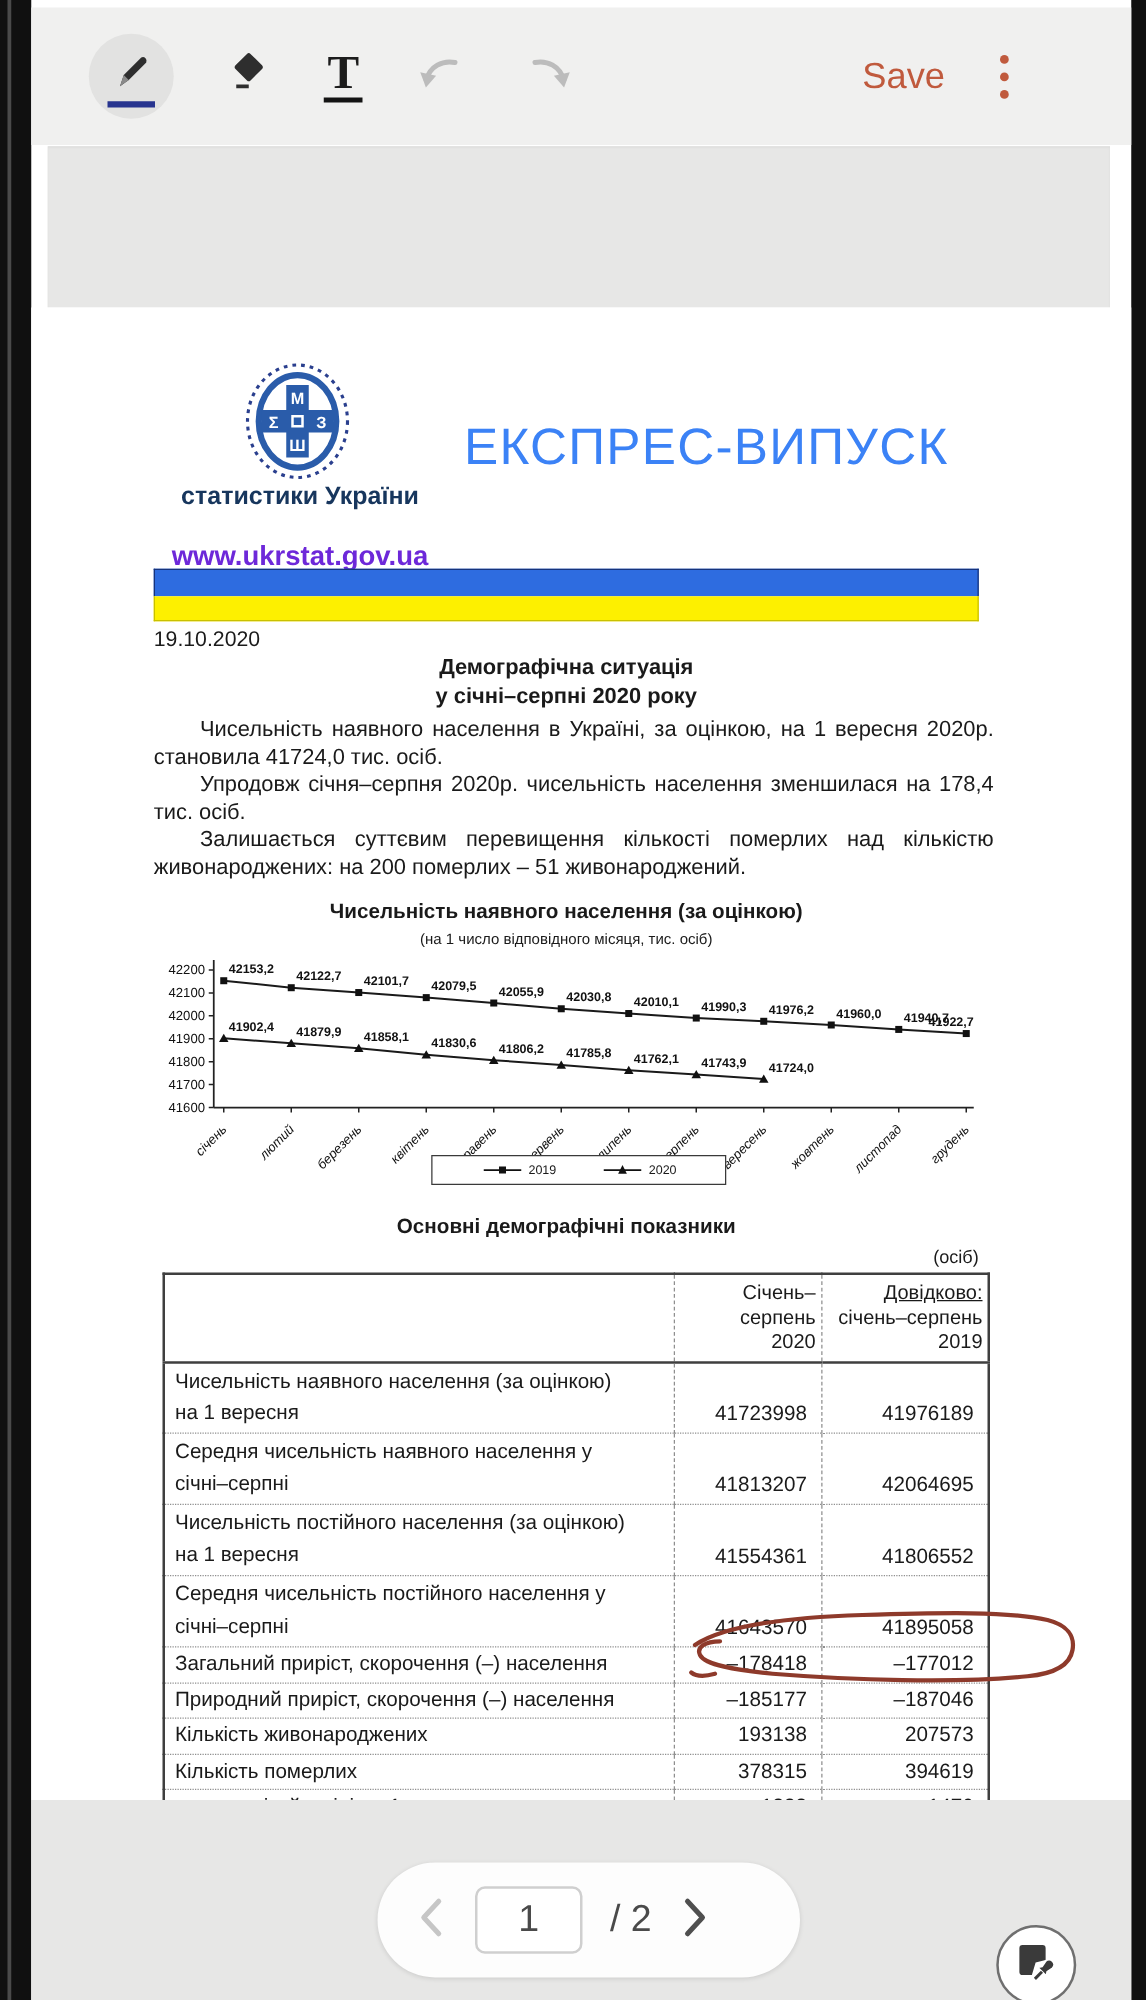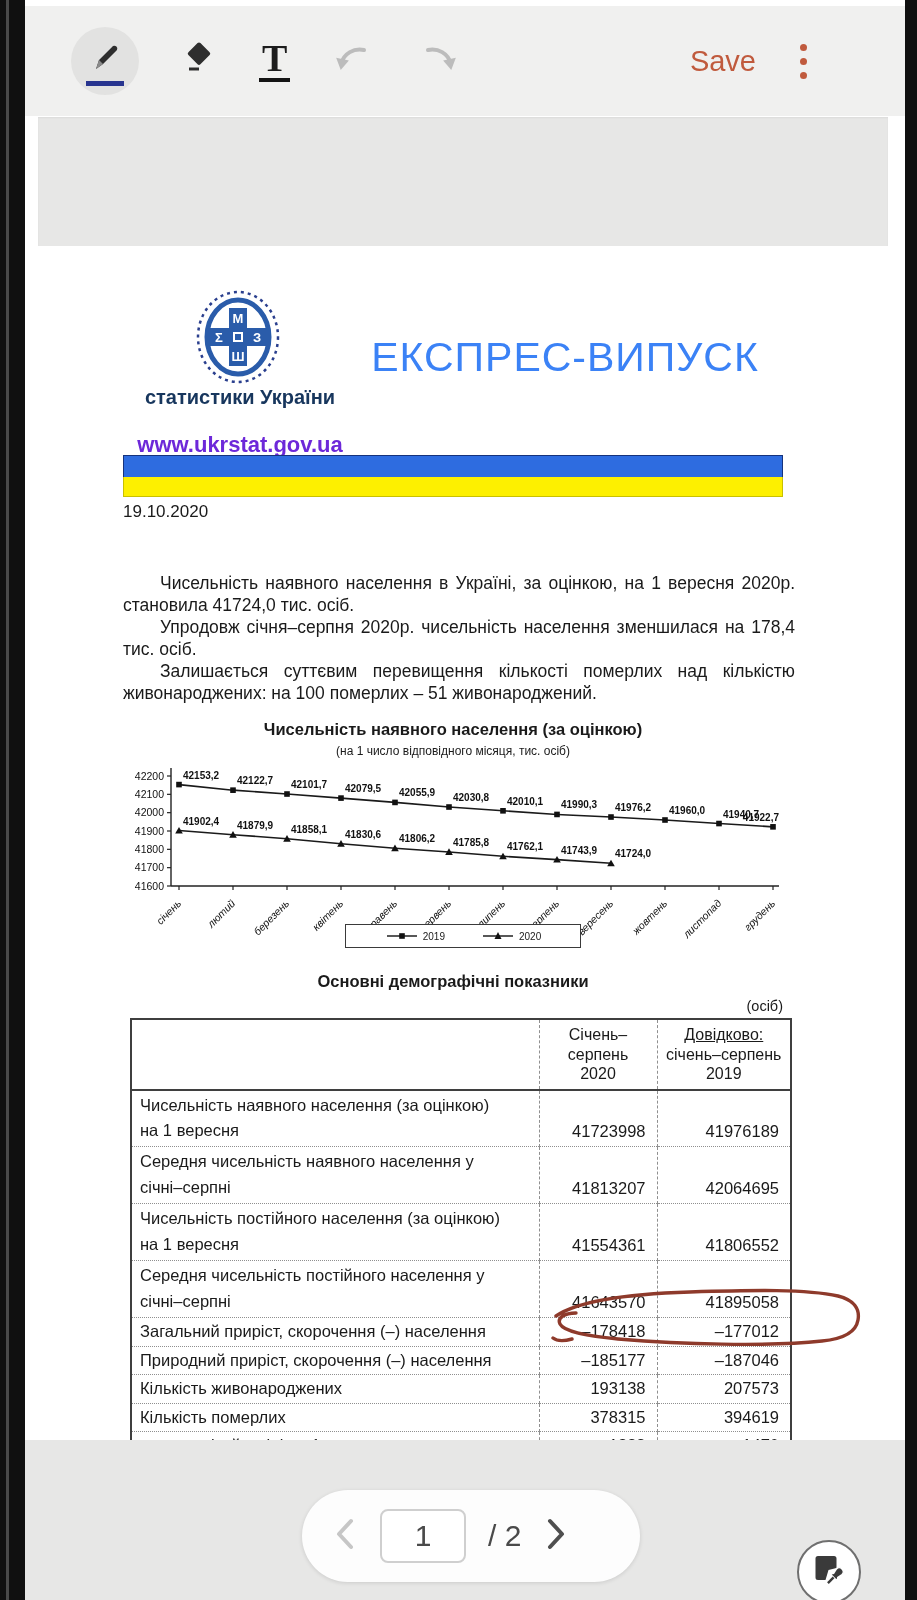--- a/index.html
+++ b/index.html
@@ -56,21 +56,21 @@
 
   
   #table-title { position:absolute; left:98px; top:726px; width:660px; text-align:center;
     font-weight:bold; font-size:16.5px; }
   #unit-note { position:absolute; left:98px; top:752px; width:660px; text-align:right; font-size:14.5px; }
   #demo-table { position:absolute; left:105px; top:772px; width:660px; border-collapse:collapse;
     table-layout:fixed; font-size:16.5px; border:2px solid #3f3f3f; }
   #demo-table col.c1 { width:408px; } #demo-table col.c2 { width:118px; } #demo-table col.c3 { width:134px; }
   #demo-table th { font-weight:normal; text-align:center; vertical-align:middle; font-size:16px;
     line-height:1.22; padding:5px 4px; border-bottom:2px solid #3f3f3f; }
-  #demo-table th + th, #demo-table td + td { border-left:1px dashed #8f8f8f; }
+  #demo-table th + th, #demo-table td + td { border-left:1px dashed #8f8f8f;text-align:right; }
   #demo-table tbody tr + tr td { border-top:1px dotted #8f8f8f; }
   #demo-table td { padding:1px 8px; line-height:1.55; }
   #demo-table td.num { text-align:right; vertical-align:bottom; padding-right:11px; }
   #demo-table tr.tall { height:57px; } #demo-table tr.short { height:27px; }
   #demo-table td.indent { padding-left:26px; }
   .u { text-decoration:underline;margin-top:36px; }
   #annotation-svg { position:absolute; left:515px; top:1034px; z-index:3; pointer-events:none; }
 
   
   #footer { position:absolute; left:0; top:1440px; width:880px; height:160px; background:#e7e7e6; }
@@ -154,24 +154,28 @@
     <div id="org-name">
         <div>статистики України</div>
     </div>
     <div id="website">www.ukrstat.gov.ua</div>
     <div id="masthead">ЕКСПРЕС-ВИПУСК</div>
     <div id="flag">
       <div class="b"></div>
       <div class="y"></div>
     </div>
     <div id="doc-date">19.10.2020</div>
+    <div id="doc-title">
+      <div>Демографічна ситуація</div>
+        <div>у січні–серпні 2020 року</div>
+    </div>
     <div id="paragraphs">
         <p>Чисельність наявного населення в Україні, за оцінкою, на 1 вересня 2020р. становила 41724,0 тис. осіб.</p>
         <p>Упродовж січня–серпня 2020р. чисельність населення зменшилася на 178,4 тис. осіб.</p>
-        <p>Залишається суттєвим перевищення кількості померлих над кількістю живонароджених: на 100 померлих – 51 живонароджений.</p>
+        <p>Залишається суттєвим перевищення кількості померлих над кількістю живонароджених: на 200 померлих – 51 живонароджений.</p>
       </div>
 
     <div id="chart-title">Чисельність наявного населення (за оцінкою)</div>
     <div id="chart-subtitle">(на 1 число відповідного місяця, тис. осіб)</div>
     <svg id="chart-svg" width="672" height="188" viewBox="0 0 672 188">
         <line x1="50" y1="8" x2="50" y2="126" stroke="#222" stroke-width="1.4"></line>
         <line x1="50" y1="126" x2="658" y2="126" stroke="#222" stroke-width="1.4"></line>
         <line x1="46" y1="126" x2="50" y2="126" stroke="#222" stroke-width="1.2"></line>
         <text x="43" y="129.5" font-size="10.5" fill="#111" text-anchor="end">41600</text>
         <line x1="46" y1="107.66666666666667" x2="50" y2="107.66666666666667" stroke="#222" stroke-width="1.2"></line>

